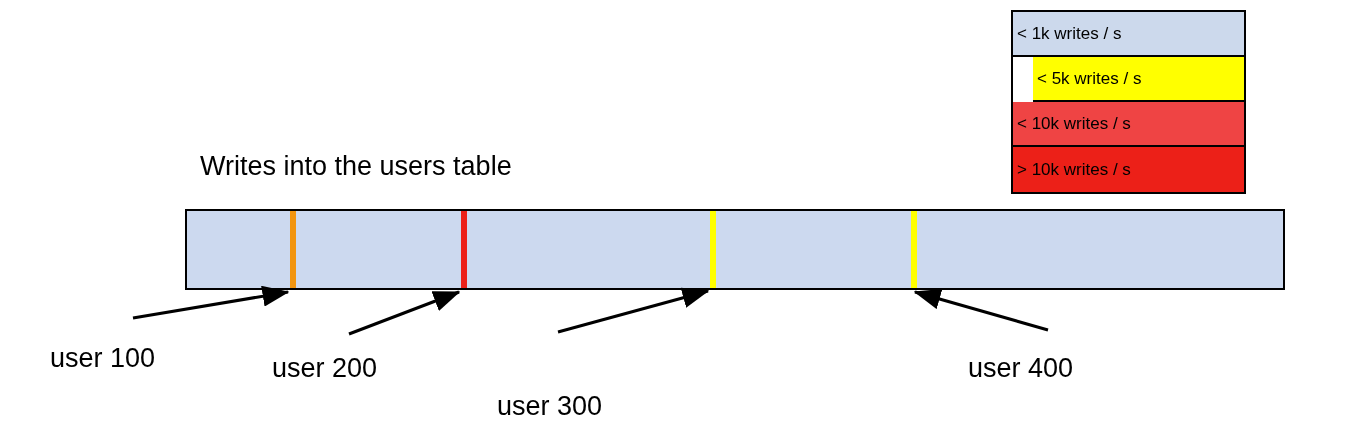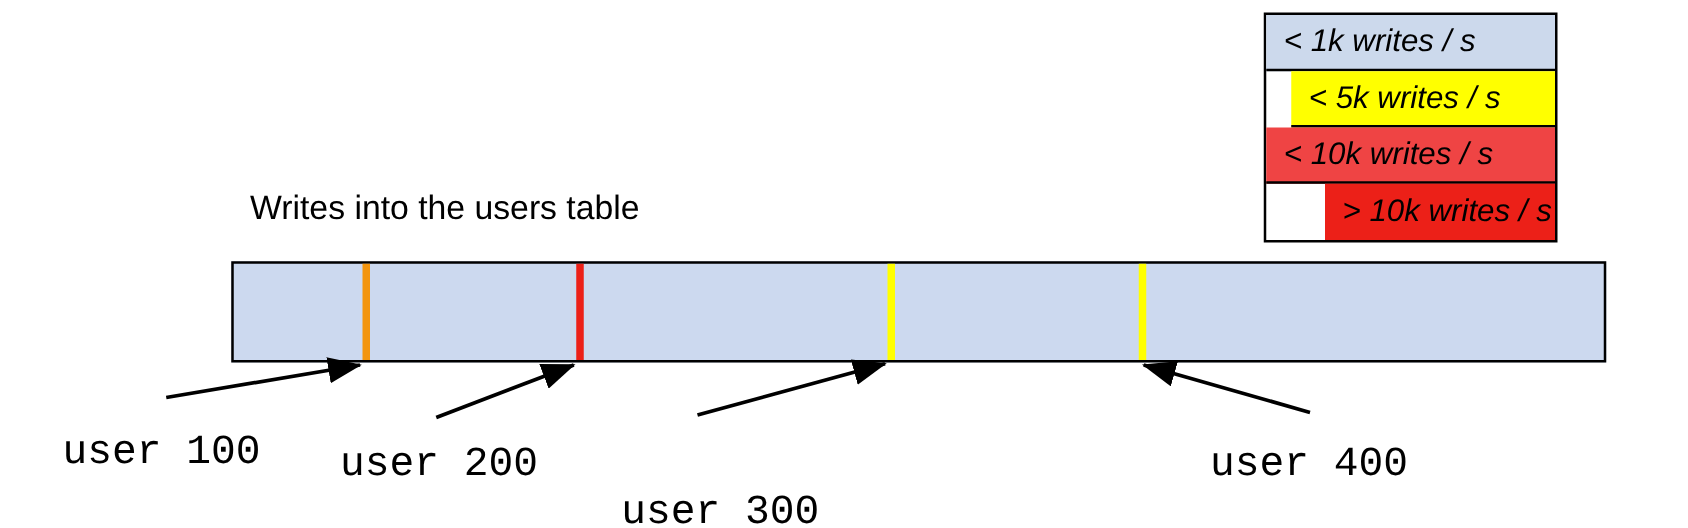--- a/index.html
+++ b/index.html
@@ -30,26 +30,25 @@
     top: 10px;
     width: 235px;
     border: 2px solid #000000;
     box-sizing: border-box;
   }
   .legend-row {
     height: 45px;
     box-sizing: border-box;
     display: flex;
     align-items: center;
-    padding-left: 14px;
+    padding-left: 4px;
     border-bottom: 2px solid #000000;
-    font-size: 25px;
+    font-size: 17px;
     line-height: 1;
     white-space: nowrap;
-    font-style: italic;
   }
   .legend-row:last-child {
     border-bottom: none;
   }
 
   
   .chart-title {
     position: absolute;
     left: 200px;
     top: 151px;
@@ -71,24 +70,23 @@
   .stripe {
     position: absolute;
     top: 0;
     bottom: 0;
     width: 6px;
   }
 
   
   .user-label {
     position: absolute;
-    font-size: 33px;
+    font-size: 27px;
     line-height: 1;
     white-space: nowrap;
-    font-family: Liberation Mono, monospace;
   }
 
   
   #arrows {
     position: absolute;
     left: 0;
     top: 0;
     width: 1350px;
     height: 422px;
     pointer-events: none;
@@ -102,21 +100,21 @@
   <div class="legend">
     <div class="legend-row" style="background: rgb(204, 217, 236);">
       <span>&lt; 1k writes / s</span>
     </div>
     <div class="legend-row" style="background: rgb(255, 255, 0); margin-left: 20px;">
       <span>&lt; 5k writes / s</span>
     </div>
     <div class="legend-row" style="background: #ef4444;">
       <span>&lt; 10k writes / s</span>
     </div>
-    <div class="legend-row" style="background: rgb(236, 32, 24); margin-left: 47px;">
+    <div class="legend-row" style="background: rgb(236, 32, 24);">
       <span>&gt; 10k writes / s</span>
     </div>
   </div>
 
   <div class="chart-title">Writes into the users table</div>
 
   <div class="bar" style="background: rgb(204, 217, 239); left: 185px; width: 1100px;">
     <div class="stripe" style="background: rgb(242, 149, 15); left: 103px;"></div>
     <div class="stripe" style="background: rgb(236, 32, 24); left: 274px;"></div>
     <div class="stripe" style="background: rgb(255, 255, 0); left: 523px;"></div>

